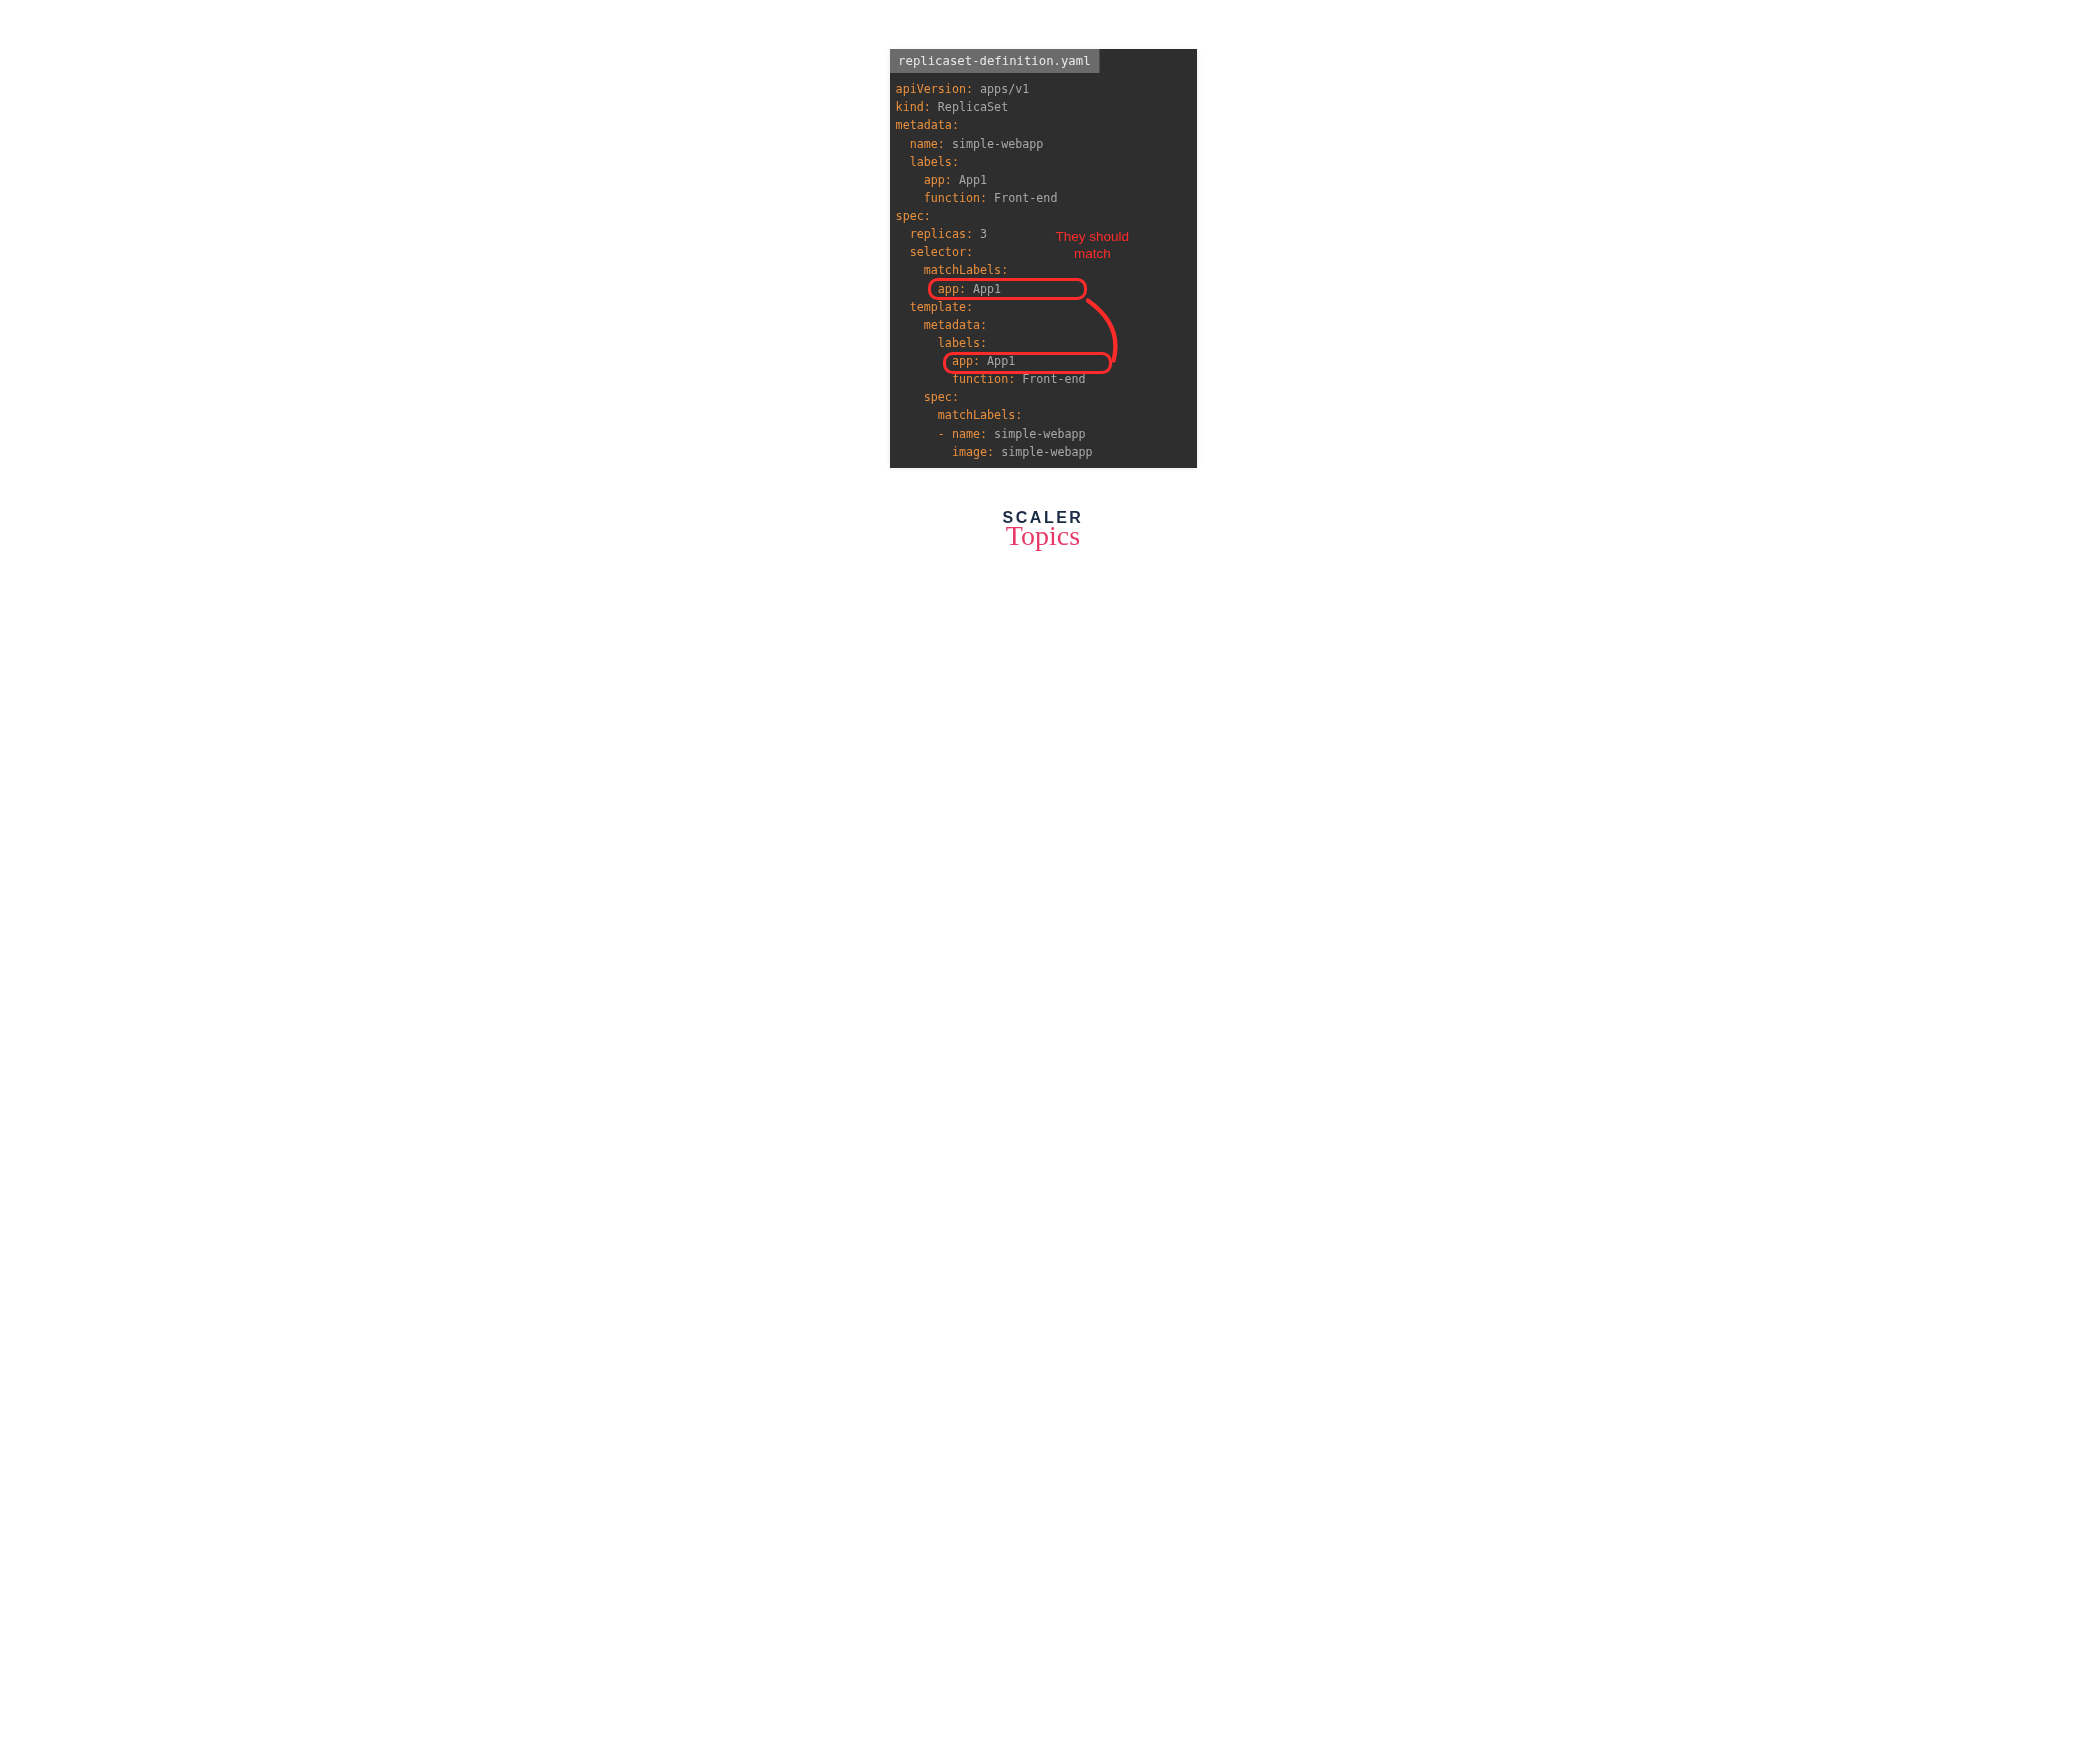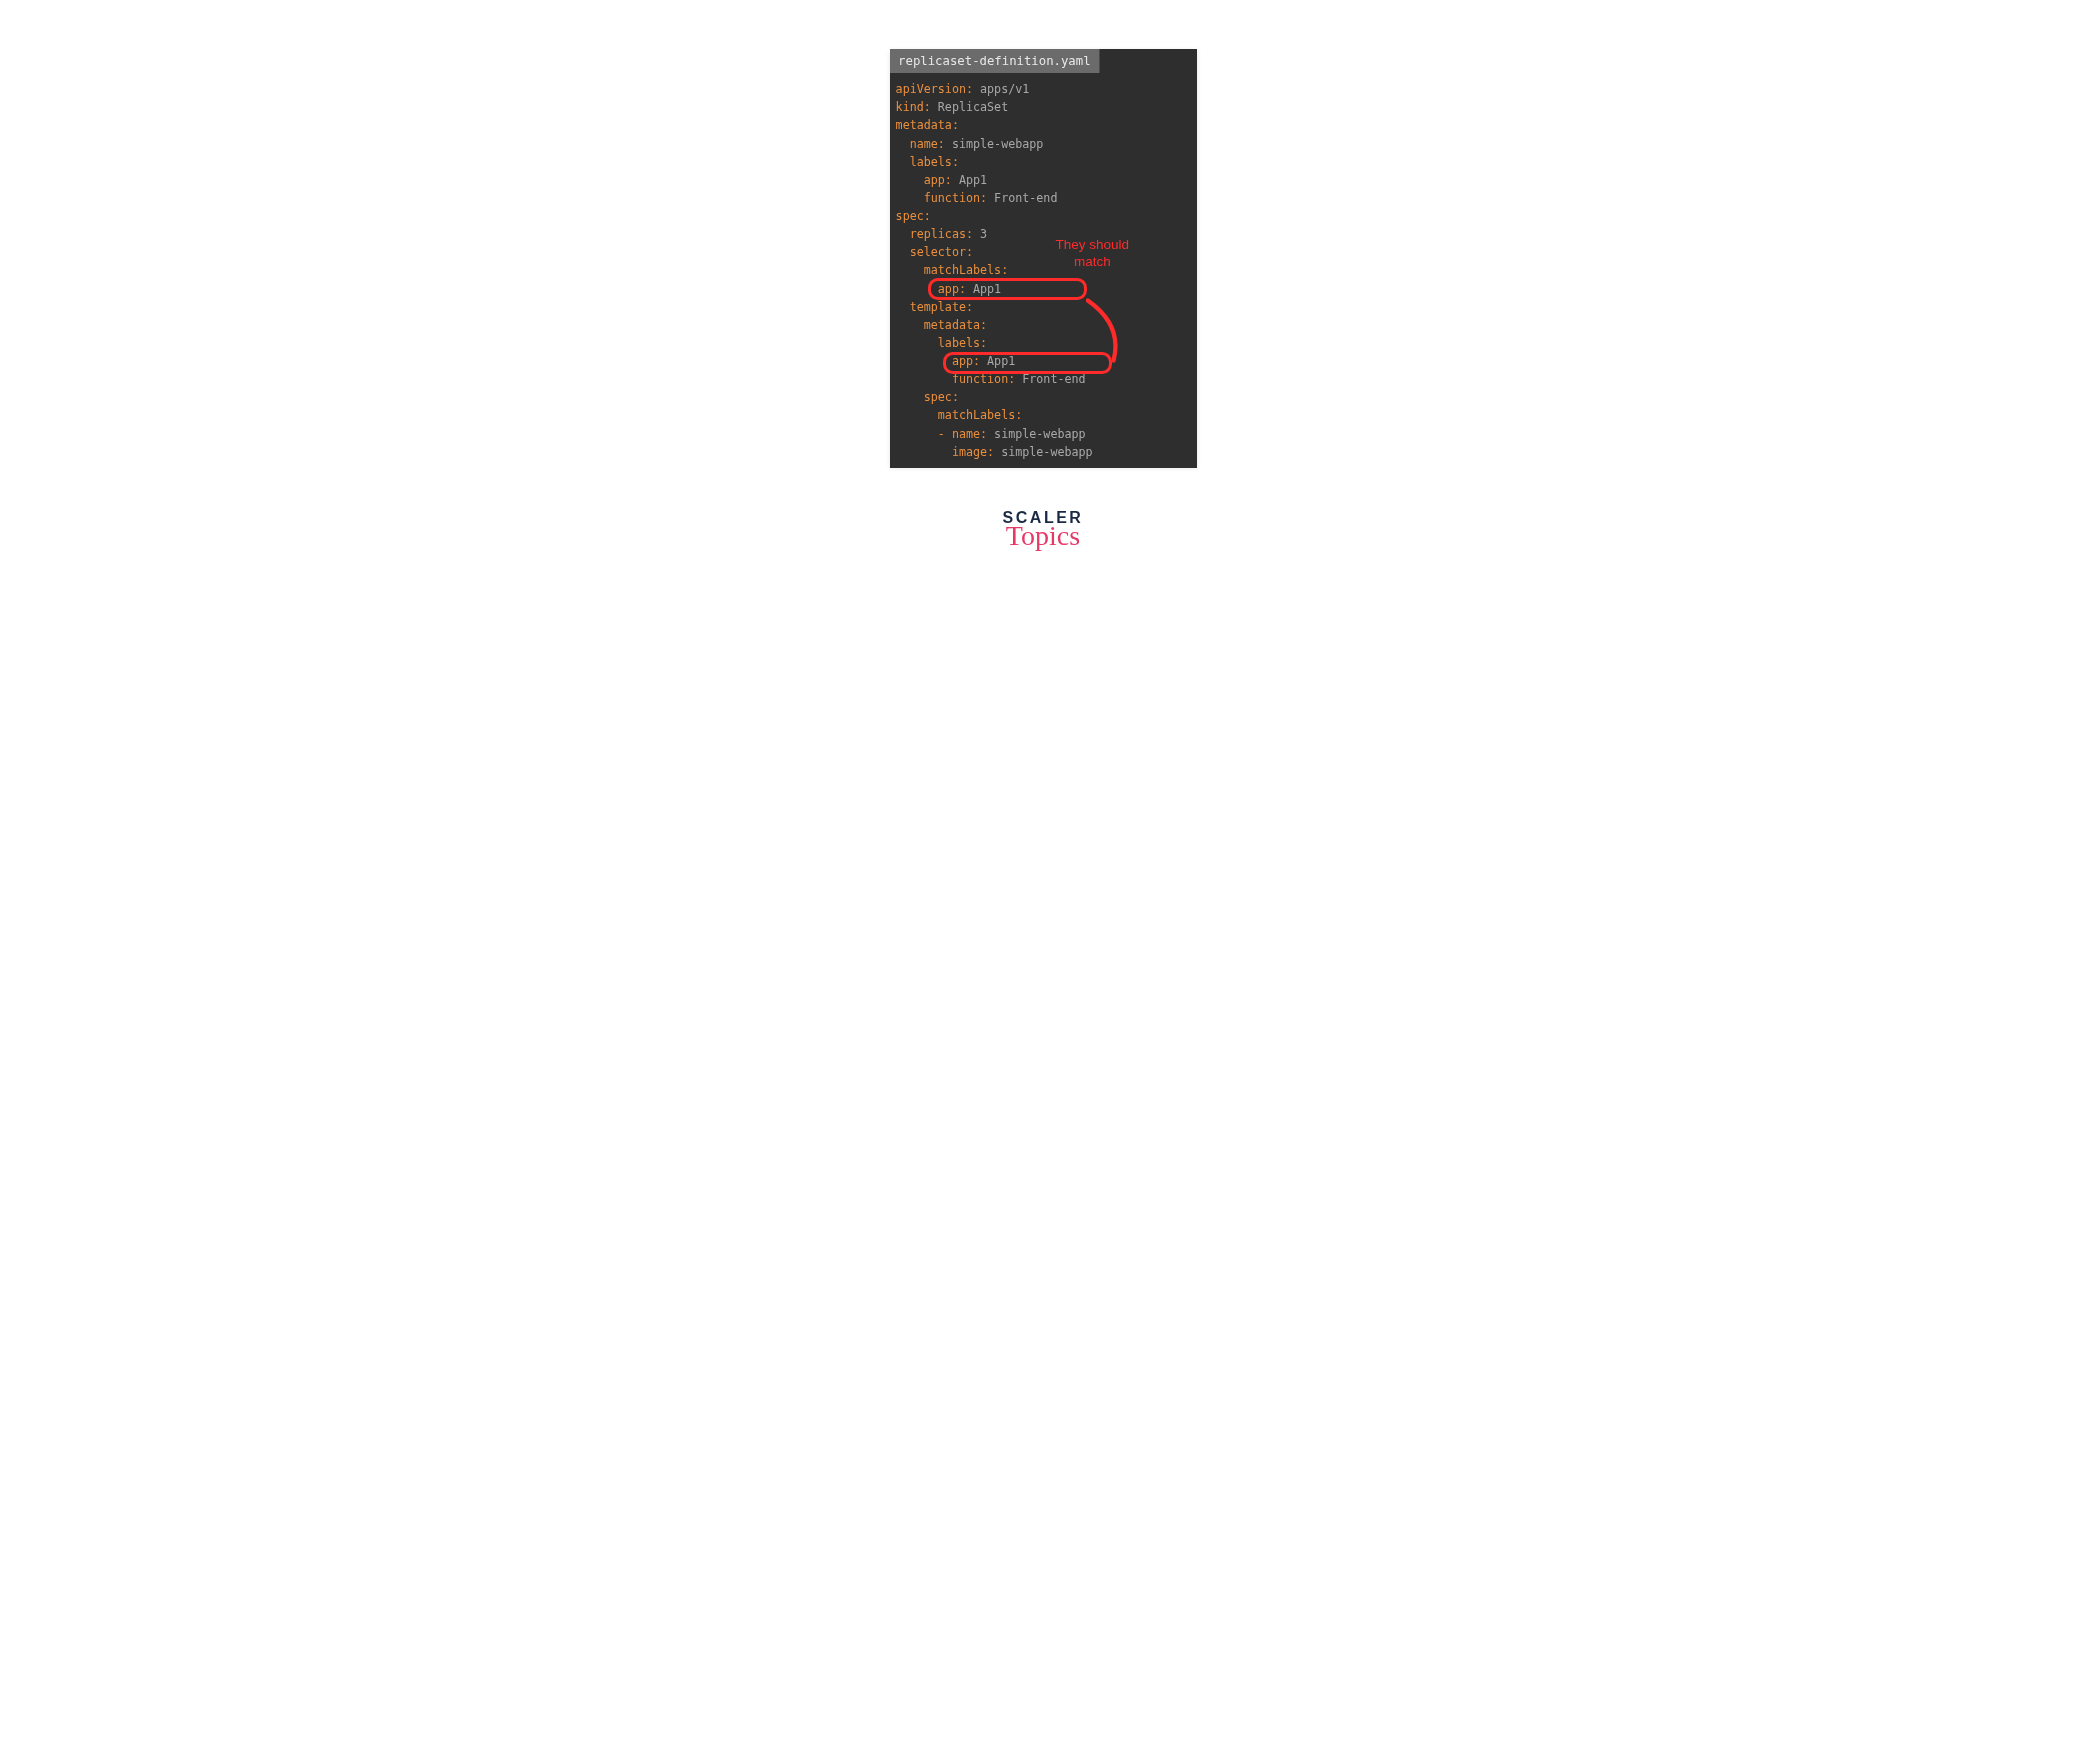--- a/index.html
+++ b/index.html
@@ -143,21 +143,21 @@
     <div class="line"><span class="key">        image:</span><span class="val"> simple-webapp</span></div>
 
     <div class="highlight-box" style="top:205px; left:38px; width:159px; height:22px;"></div>
 
     <div class="highlight-box" style="top:279px; left:53px; width:169px; height:22px;"></div>
 
     <svg class="connector" style="top:215px; left:196px; width:49px; height:80px;" viewBox="0 0 80 130" width="49" height="80">
       <path d="M 3 20 Q 60 60 45 118" stroke="#ff2b2b" stroke-width="7" fill="none" stroke-linecap="round"></path>
     </svg>
 
-    <div class="annotation-text" style="top:163px; left:166px;">
+    <div class="annotation-text" style="top:155px; left:166px;">
       <span>They should</span><br><span>match</span>
     </div>
   </div>
 </div>
 
 <div class="logo-container">
   <div class="logo-top">SCALER</div>
   <div class="logo-bottom">Topics</div>
 </div>
 

